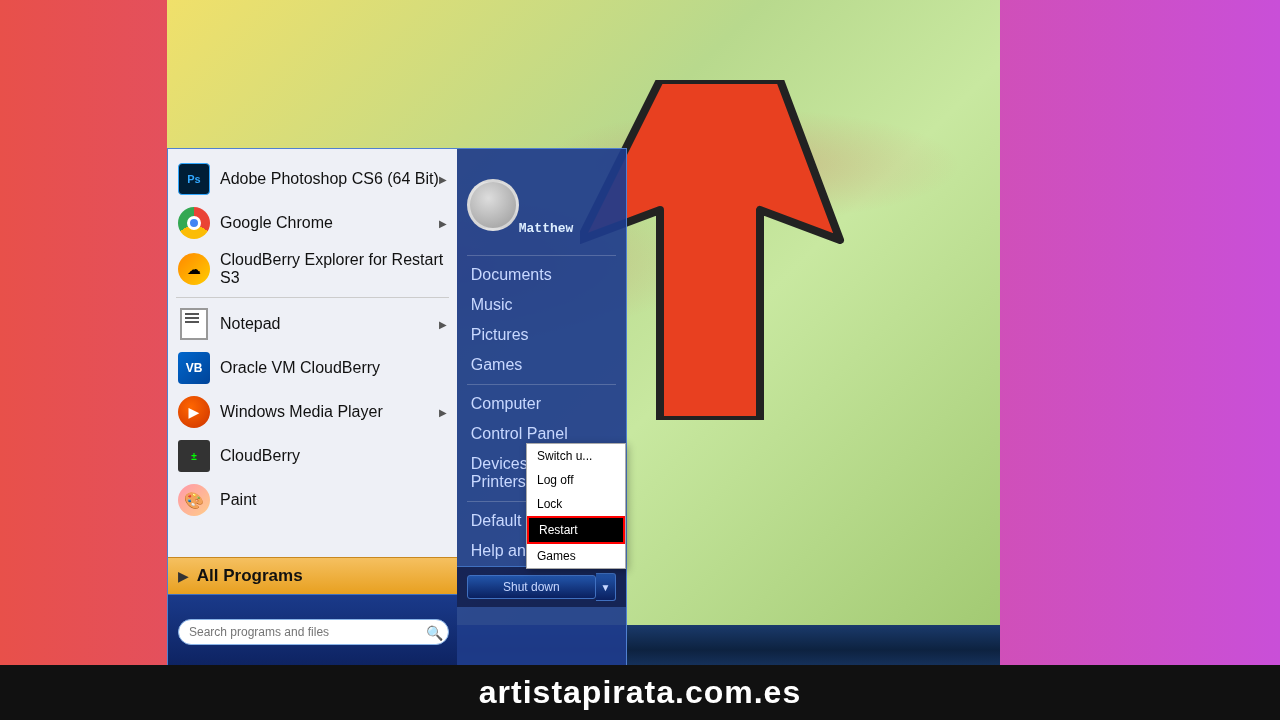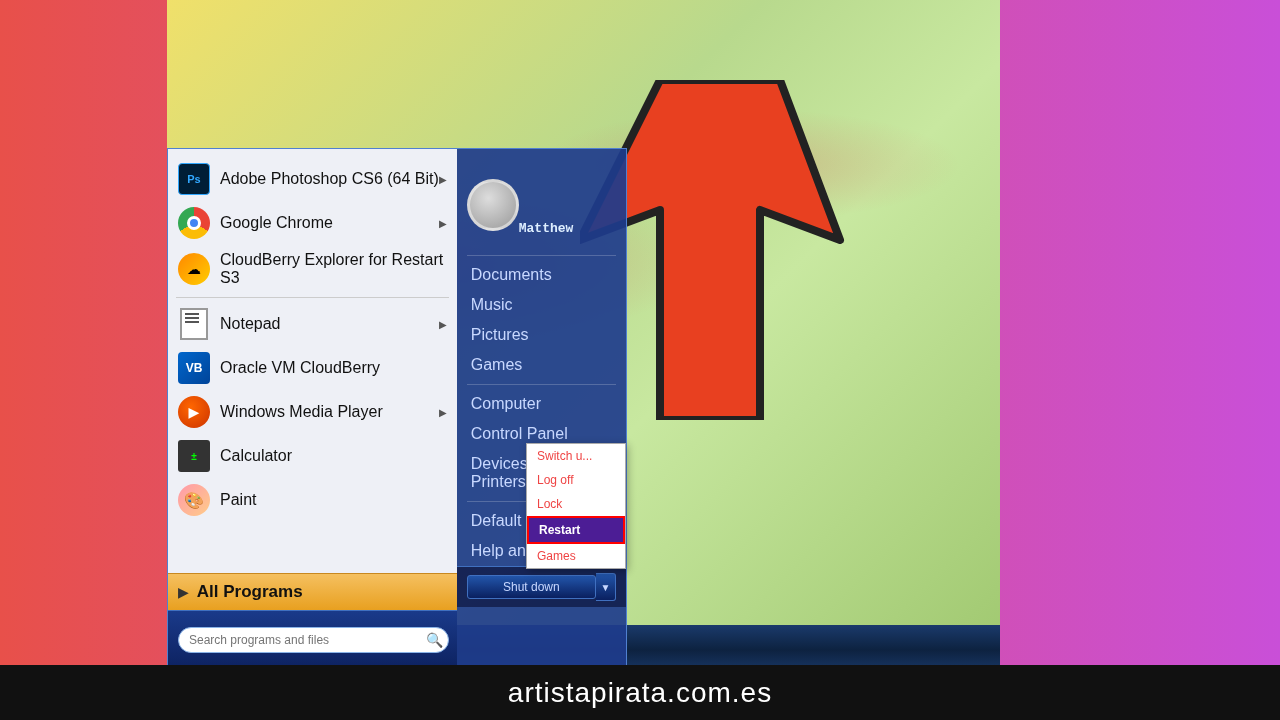--- a/index.html
+++ b/index.html
@@ -155,23 +155,23 @@
     }
 
     .all-programs-btn .prog-label {
       font-weight: bold;
       font-size: 17px;
     }
 
     
     .search-bar {
       background: linear-gradient(to bottom, #1a3a8a, #0d2260);
-      padding: 16px 10px;
-      display: flex;
-      align-items: center;
+      padding: 24px 10px;
+      display: flex;
+      align-items: flex-end;
       border-top: 1px solid #4070c0;
     }
 
     .search-input {
       flex: 1;
       height: 26px;
       border: 1px solid #8ab4e8;
       border-radius: 13px;
       background: #fff;
       padding: 0 30px 0 10px;
@@ -270,28 +270,28 @@
       width: 100px;
       background: #fff;
       border: 1px solid #aaa;
       z-index: 30;
       box-shadow: 2px 2px 8px rgba(0,0,0,0.3);
     }
 
     .dropdown-item {
       padding: 5px 10px;
       font-size: 12px;
-      color: #ef4444;
+      color: #000000;
       cursor: pointer;
     }
 
     .dropdown-item.active {
-      background: #4c1d95;
+      background: #000000;
       color: #fff;
-      font-weight: bold;
+      font-weight: normal;
       border: 2px solid #ff0000;
     }
 
     
     .arrow-annotation {
       position: absolute;
       z-index: 25;
       right: 140px;
       top: 80px;
       width: 280px;
@@ -307,22 +307,22 @@
       right: 0;
       height: 55px;
       background: #111;
       display: flex;
       align-items: center;
       justify-content: center;
       z-index: 50;
     }
 
     .watermark-text {
-      font-size: 28px;
-      font-weight: 400;
+      font-size: 32px;
+      font-weight: 700;
       color: #fff;
       font-family: Arial Black, sans-serif;
       letter-spacing: 1px;
     }
 
     
     .ps-icon {
       background: #001e36;
       border: 1px solid #31a8ff;
       color: #31a8ff;
@@ -517,21 +517,21 @@
         </div>
 
         <div class="program-item">
           <div class="prog-icon wmp-icon">▶</div>
           <span class="prog-label">Windows Media Player</span>
           <span class="prog-arrow">▶</span>
         </div>
 
         <div class="program-item">
           <div class="prog-icon calc-icon">±</div>
-          <span class="prog-label">Calculator</span>
+          <span class="prog-label">CloudBerry</span>
         </div>
 
         <div class="program-item">
           <div class="prog-icon paint-icon">🎨</div>
           <span class="prog-label">Paint</span>
         </div>
 
       </div>
 
       <div class="all-programs-btn">

